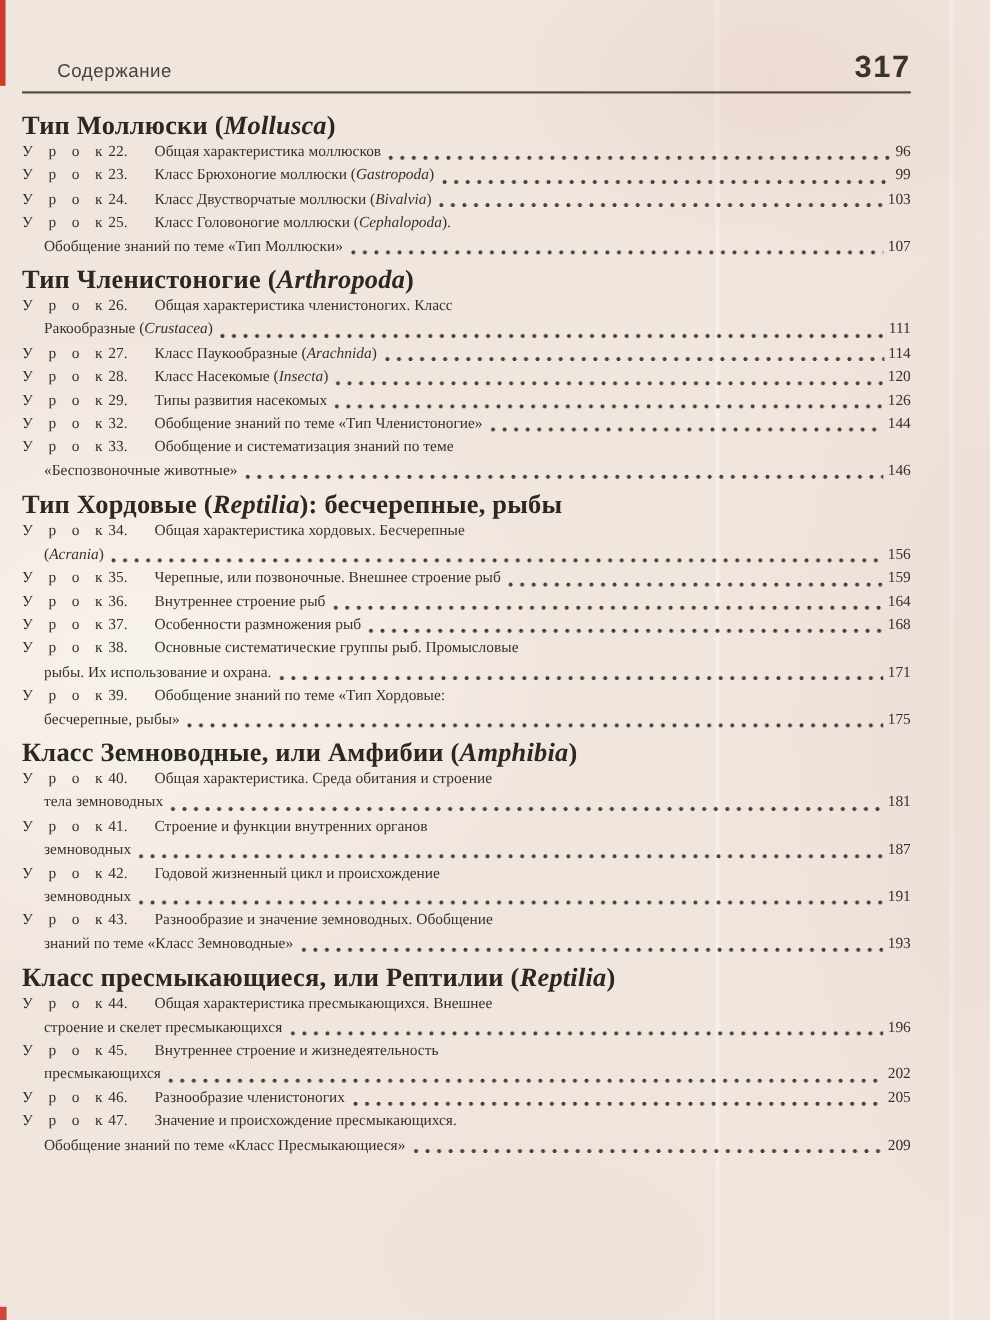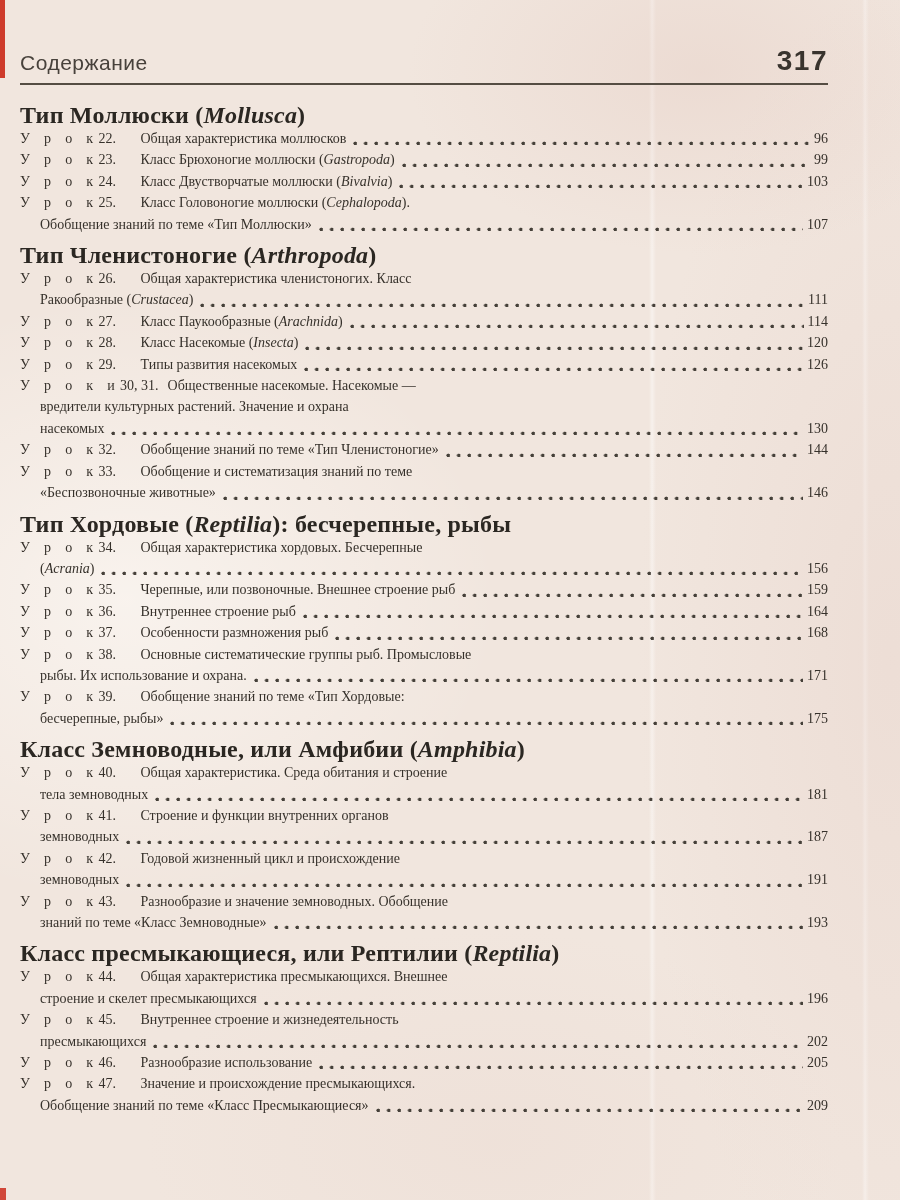--- a/index.html
+++ b/index.html
@@ -19,21 +19,21 @@
     color:#36312b;
   }
   .red-strip{position:absolute;left:0;top:0;width:5px;height:78px;background:#ce3b2b;}
   .red-dot{position:absolute;left:0;bottom:0;width:6px;height:12px;background:#ce3b2b;opacity:.92;}
   .content{padding:0 72px 0 20px;}
   .page-header{
     display:flex;justify-content:space-between;align-items:baseline;
     padding-top:45px;
     font-family:"Liberation Sans", sans-serif;
   }
-  .running-title{font-size:21px;letter-spacing:.5px;color:#48423c;}
+  .running-title{font-size:17px;letter-spacing:.5px;color:#48423c;margin-left:32px;}
   .folio{font-size:28px;font-weight:700;letter-spacing:1.5px;color:#39342e;}
   .header-rule{height:2px;background:#554d43;margin-top:6px;border:0;}
   .toc{margin-top:19px;}
   .sec-heading{
     font-size:24px;line-height:23px;font-weight:bold;
     margin:9px 0 1px 0;letter-spacing:.2px;color:#2b2722;
   }
   .toc-section:first-child .sec-heading{margin-top:0;}
   .entry{margin:0;}
   .line{
@@ -147,35 +147,20 @@
             <div class="line">
               <span class="lesson-label">У р о к</span>
               <span class="lesson-num">29.</span>
               <span class="line-text">Типы развития насекомых</span>
               <span class="leader"></span>
               <span class="page-num">126</span>
             </div>
           </div>
           <div class="entry">
             <div class="line">
-              <span class="lesson-label">У р о к и</span>
-              <span class="lesson-num">30, 31.</span>
-              <span class="line-text">Общественные насекомые. Насекомые —</span>
-            </div>
-            <div class="line cont">
-              <span class="line-text">вредители культурных растений. Значение и охрана</span>
-            </div>
-            <div class="line cont">
-              <span class="line-text">насекомых</span>
-              <span class="leader"></span>
-              <span class="page-num">130</span>
-            </div>
-          </div>
-          <div class="entry">
-            <div class="line">
               <span class="lesson-label">У р о к</span>
               <span class="lesson-num">32.</span>
               <span class="line-text">Обобщение знаний по теме «Тип Членистоногие»</span>
               <span class="leader"></span>
               <span class="page-num">144</span>
             </div>
           </div>
           <div class="entry">
             <div class="line">
               <span class="lesson-label">У р о к</span>
@@ -329,21 +314,21 @@
             <div class="line cont">
               <span class="line-text">пресмыкающихся</span>
               <span class="leader"></span>
               <span class="page-num">202</span>
             </div>
           </div>
           <div class="entry">
             <div class="line">
               <span class="lesson-label">У р о к</span>
               <span class="lesson-num">46.</span>
-              <span class="line-text">Разнообразие использование</span>
+              <span class="line-text">Разнообразие членистоногих</span>
               <span class="leader"></span>
               <span class="page-num">205</span>
             </div>
           </div>
           <div class="entry">
             <div class="line">
               <span class="lesson-label">У р о к</span>
               <span class="lesson-num">47.</span>
               <span class="line-text">Значение и происхождение пресмыкающихся.</span>
             </div>

